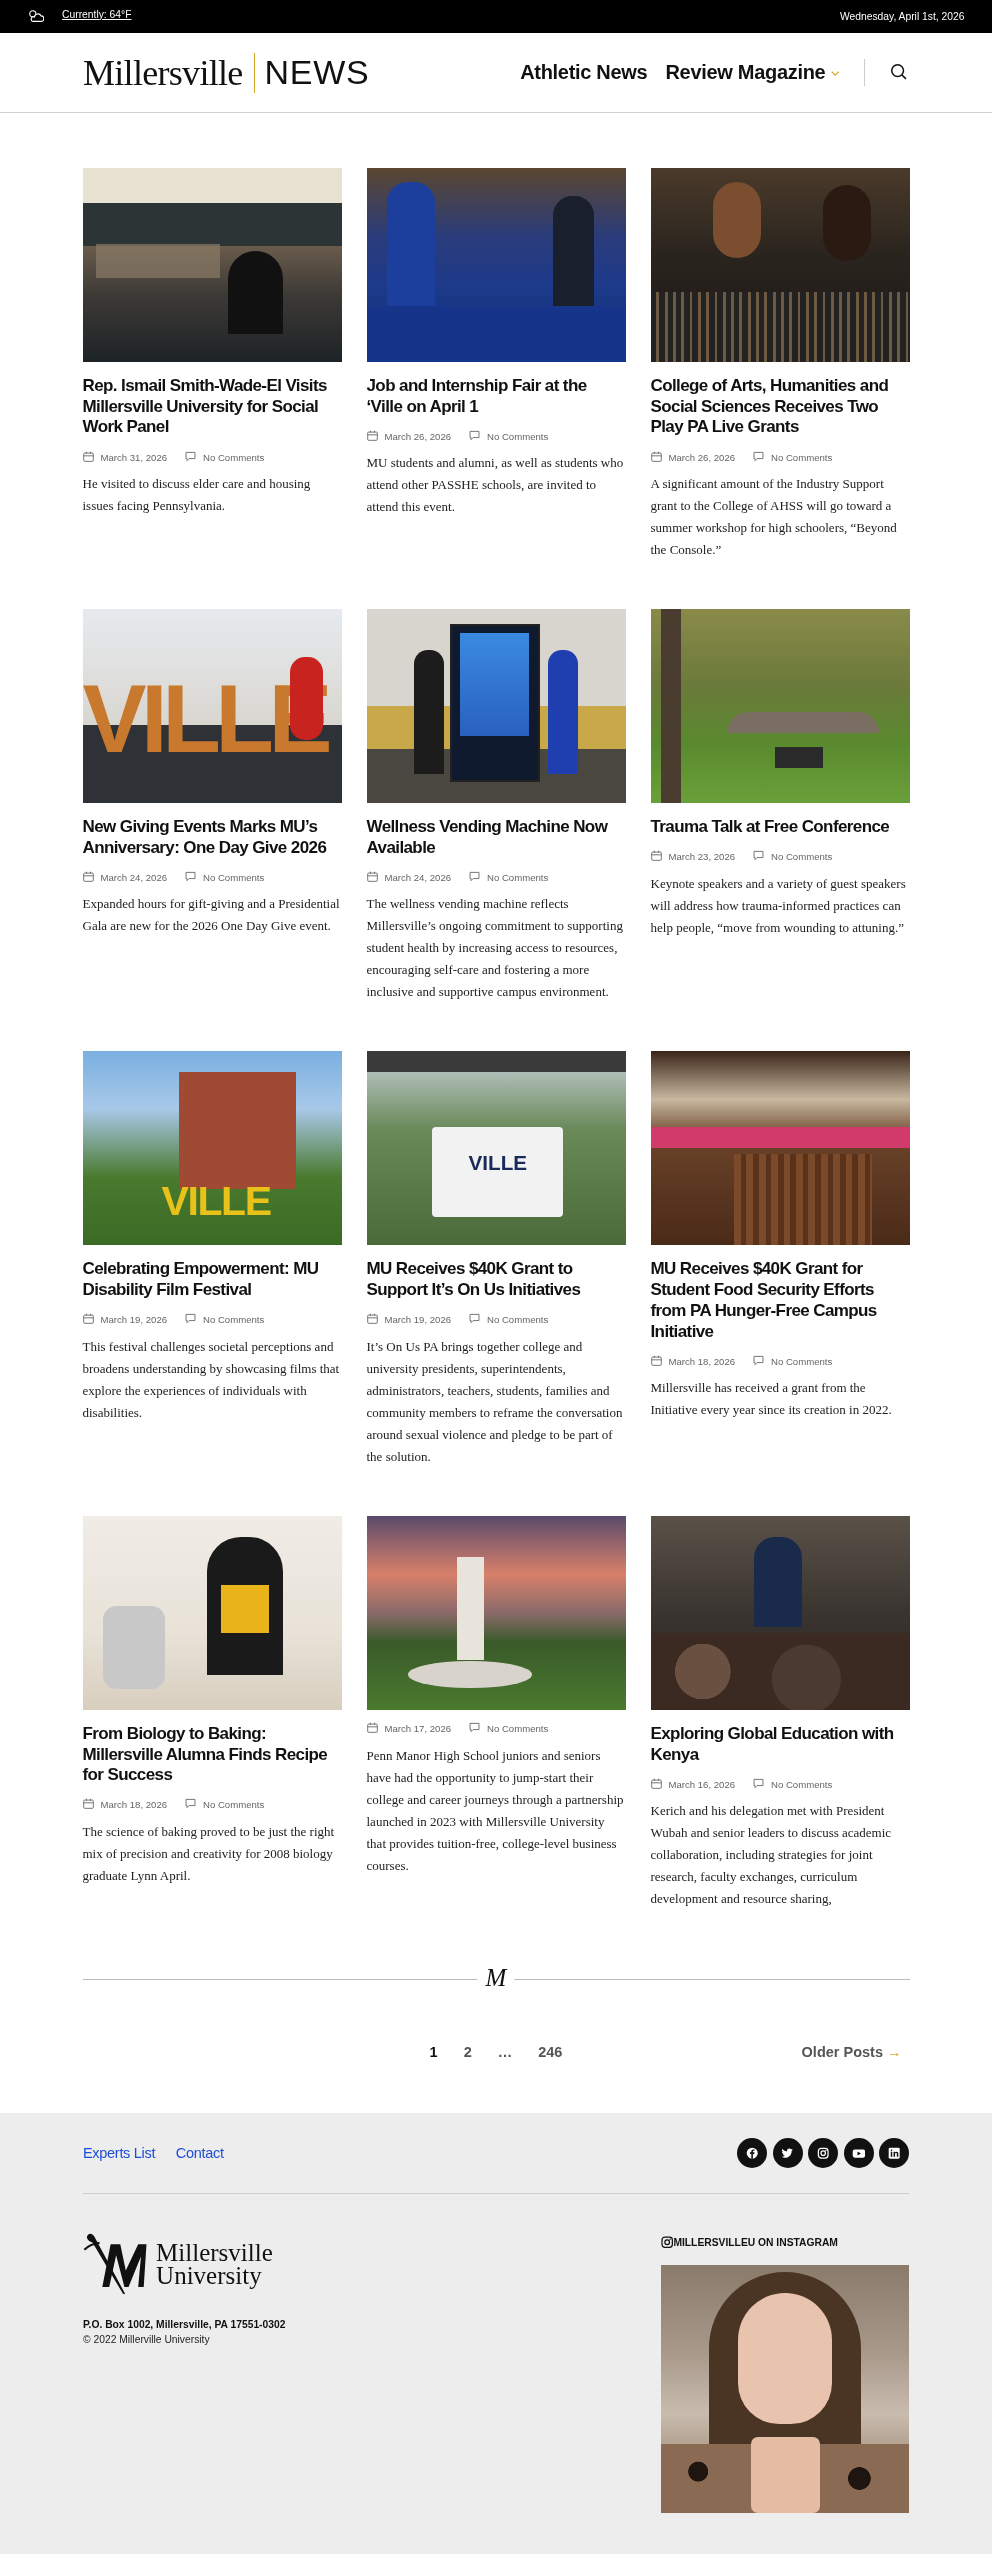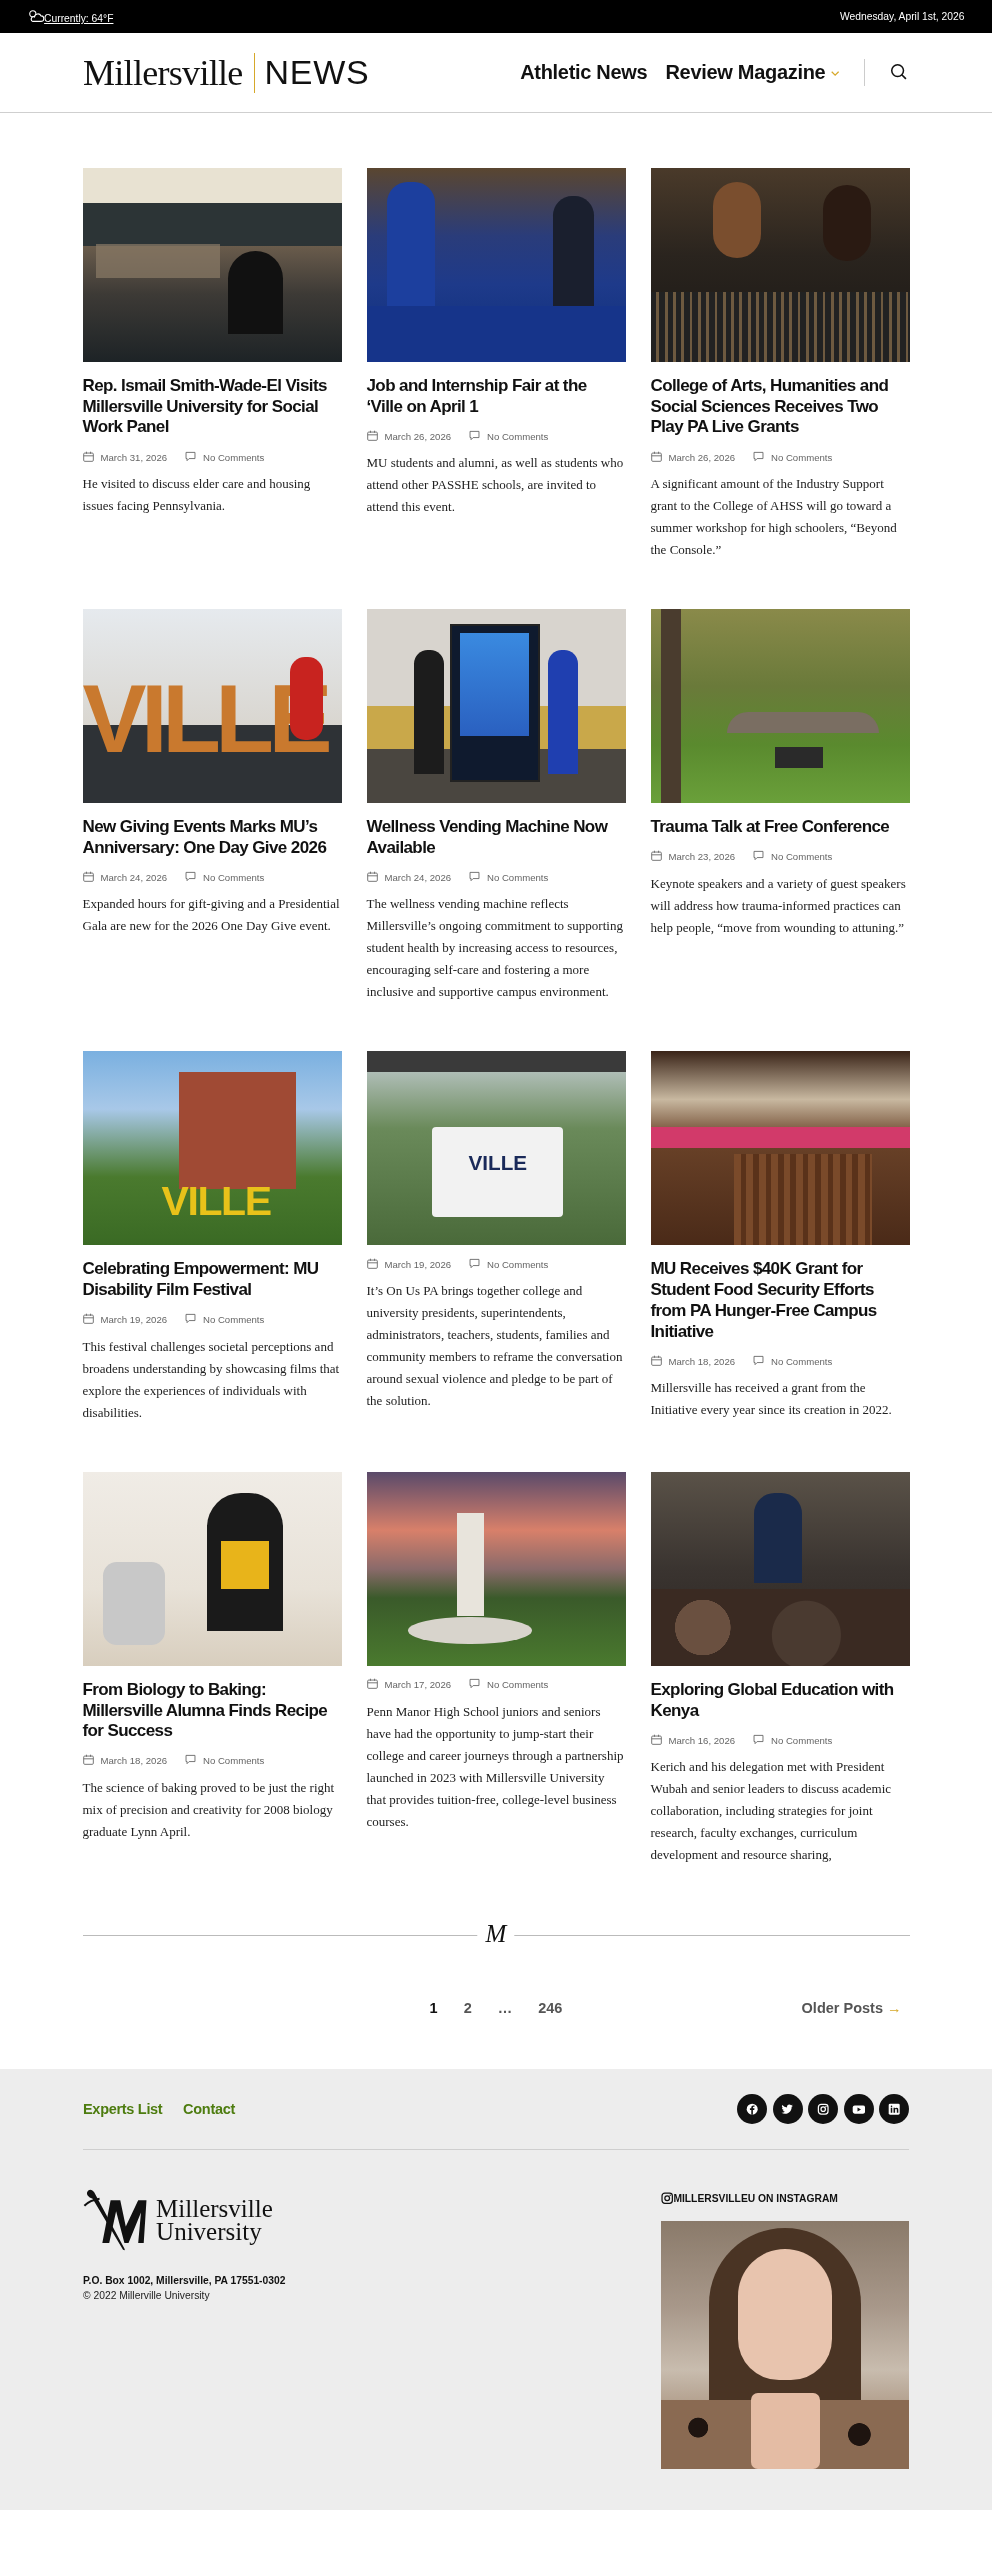--- a/index.html
+++ b/index.html
@@ -1,21 +1,21 @@
 <!DOCTYPE html>
 <html style="font-size:11px"><head>
 <meta charset="utf-8">
 <style>
   * { box-sizing: border-box; margin: 0; padding: 0; }
   html, body { width: 992px; background: #ffffff; color: #111; }
   body { font-family: "Liberation Sans", sans-serif; }
 
   
   .topbar { height: 33px; background: #000; color: #fff; display: flex; align-items: center; justify-content: space-between; padding: 0 27.6px; font-size: 10.3px; }
-  .topbar .weather { display: flex; align-items: flex-end; gap: 0; }
+  .topbar .weather { display: flex; align-items: flex-start; gap: 18px; }
   .topbar .weather a { color: #fff; text-decoration: underline; }
   .topbar .date { color: #fff; }
 
   
   .header { height: 80px; display: flex; align-items: center; justify-content: space-between; padding: 0 83px; border-bottom: 0.7px solid #cfcfcf; }
   .brand { display: flex; align-items: center; }
   .brand .m1 { font-family: "Liberation Serif", serif; font-size: 36px; letter-spacing: -0.7px; color: #111; }
   .brand .sep { width: 1.4px; height: 40px; background: #d6a82a; margin: 0 9.6px 0 11px; }
   .brand .m2 { font-family: "Liberation Sans", sans-serif; font-size: 34px; font-weight: 300; color: #111; letter-spacing: 0.7px; }
   .nav { display: flex; align-items: center; gap: 18px; }
@@ -43,21 +43,21 @@
   .pagination { width: 827px; margin: 32px auto 0; height: 41px; position: relative; display: flex; justify-content: center; align-items: center; gap: 26px; }
   .pagination span, .pagination a { font-weight: 700; font-size: 14.5px; color: #555; text-decoration: none; }
   .pagination .cur { color: #111; }
   .pagination .older { position: absolute; right: 8px; top: 50%; transform: translateY(-50%); color: #555; }
   .pagination .older .arr { color: #d6a82a; }
 
   
   .footer { background: #ededed; margin-top: 41px; padding: 0 83px 41px; }
   .footer-top { height: 81px; display: flex; align-items: center; justify-content: space-between; border-bottom: 1.4px solid #cfcfcf; }
   .footer-links { display: flex; gap: 20.7px; }
-  .footer-links a { font-weight: 700; font-size: 14.5px; color: #4d7c0f; text-decoration: none; letter-spacing: -0.3px; }
+  .footer-links a { font-weight: 400; font-size: 14.5px; color: #1d4ed8; text-decoration: none; letter-spacing: -0.3px; }
   .socials { display: flex; gap: 5.5px; }
   .socials .s { width: 30px; height: 30px; border-radius: 50%; background: #111; color: #fff; display: flex; align-items: center; justify-content: center; font-weight: 700; font-size: 11.7px; }
   .footer-bottom { display: flex; justify-content: space-between; padding-top: 27.6px; }
   .flogo { display: flex; align-items: center; gap: 4.1px; margin-top: 6.9px; }
   .flogo .words { font-family: "Liberation Serif", serif; font-size: 25px; line-height: 23.4px; color: #111; }
   .addr { font-weight: 700; font-size: 10.3px; margin-top: 19.3px; color: #111; }
   .copy { font-size: 10.3px; margin-top: 4.1px; color: #222; }
   .insta { width: 248px; }
   .insta-h { display: flex; align-items: center; gap: 0; font-weight: 700; font-size: 10.3px; margin-top: 13.8px; color: #111; }
   .insta-img { width: 248px; height: 248px; margin-top: 15px; position: relative; overflow: hidden; }
@@ -278,20 +278,21 @@
     </div>
     <p class="excerpt">This festival challenges societal perceptions and broadens understanding by showcasing films that explore the experiences of individuals with disabilities.</p>
   </article>
 
   <article class="card">
     <div class="img" style="background:linear-gradient(180deg,#c8d0d8 0%,#6a8a5a 40%,#4a6a3a 100%);">
       <div style="position:absolute;left:0;top:0;width:259px;height:20.7px;background:#3a3a3a;"></div>
       <div style="position:absolute;left:65px;top:76px;width:131px;height:90px;background:#f2f2f2;border-radius:4.1px;"></div>
       <div style="position:absolute;left:102px;top:100px;font-family:'Liberation Sans',sans-serif;font-weight:700;font-size:20.7px;color:#1a2a5a;">VILLE</div>
     </div>
+    <h2>MU Receives $40K Grant to Support It’s On Us Initiatives</h2>
     <div class="meta">
       <span class="it">
           <span><svg width="11" height="11" viewBox="0 0 16 16">
               <rect x="1" y="3" width="14" height="12" rx="1.5" fill="none" stroke="#666" stroke-width="1.3"></rect>
               <path d="M1 7 H15 M5 1 V4 M11 1 V4" stroke="#666" stroke-width="1.3"></path>
             </svg></span>
           <span>March 19, 2026</span>
         </span>
       <span class="it">
           <span><svg width="11" height="11" viewBox="0 0 16 16">

